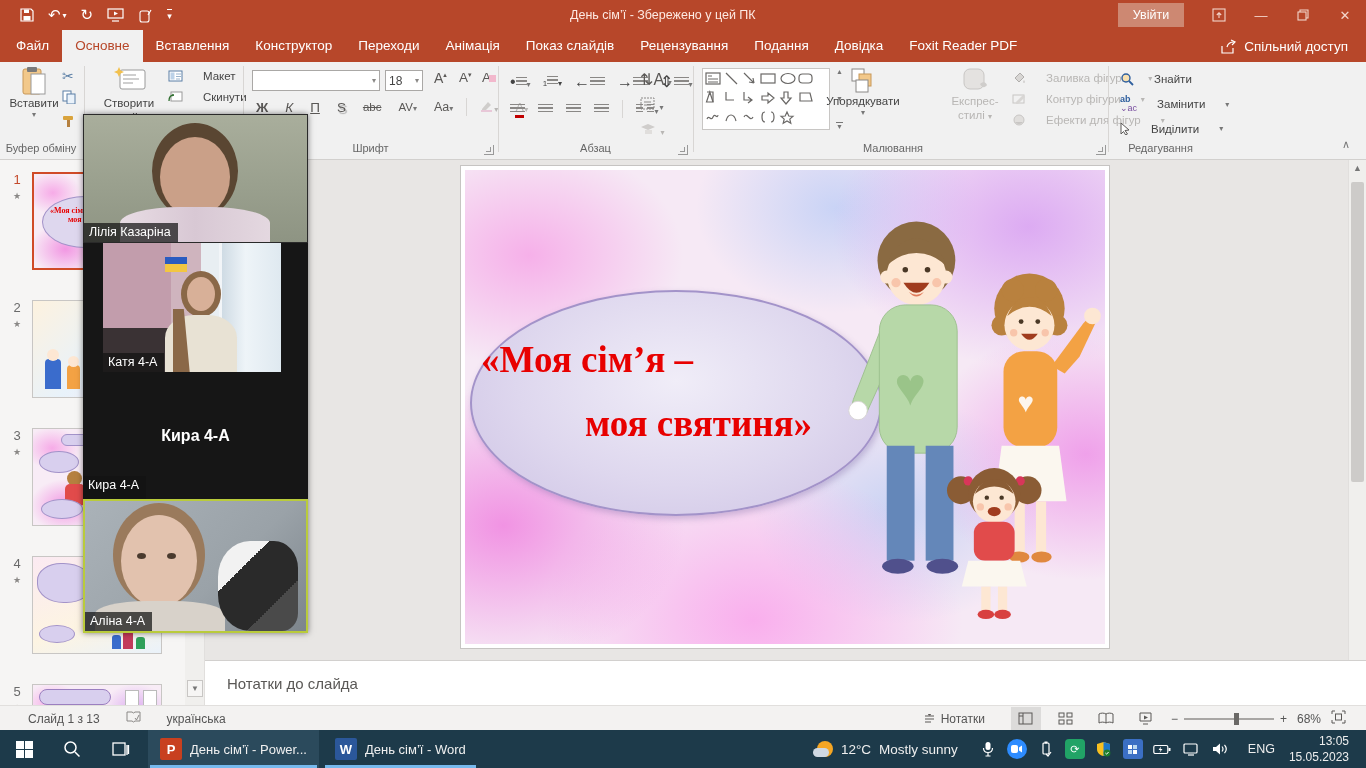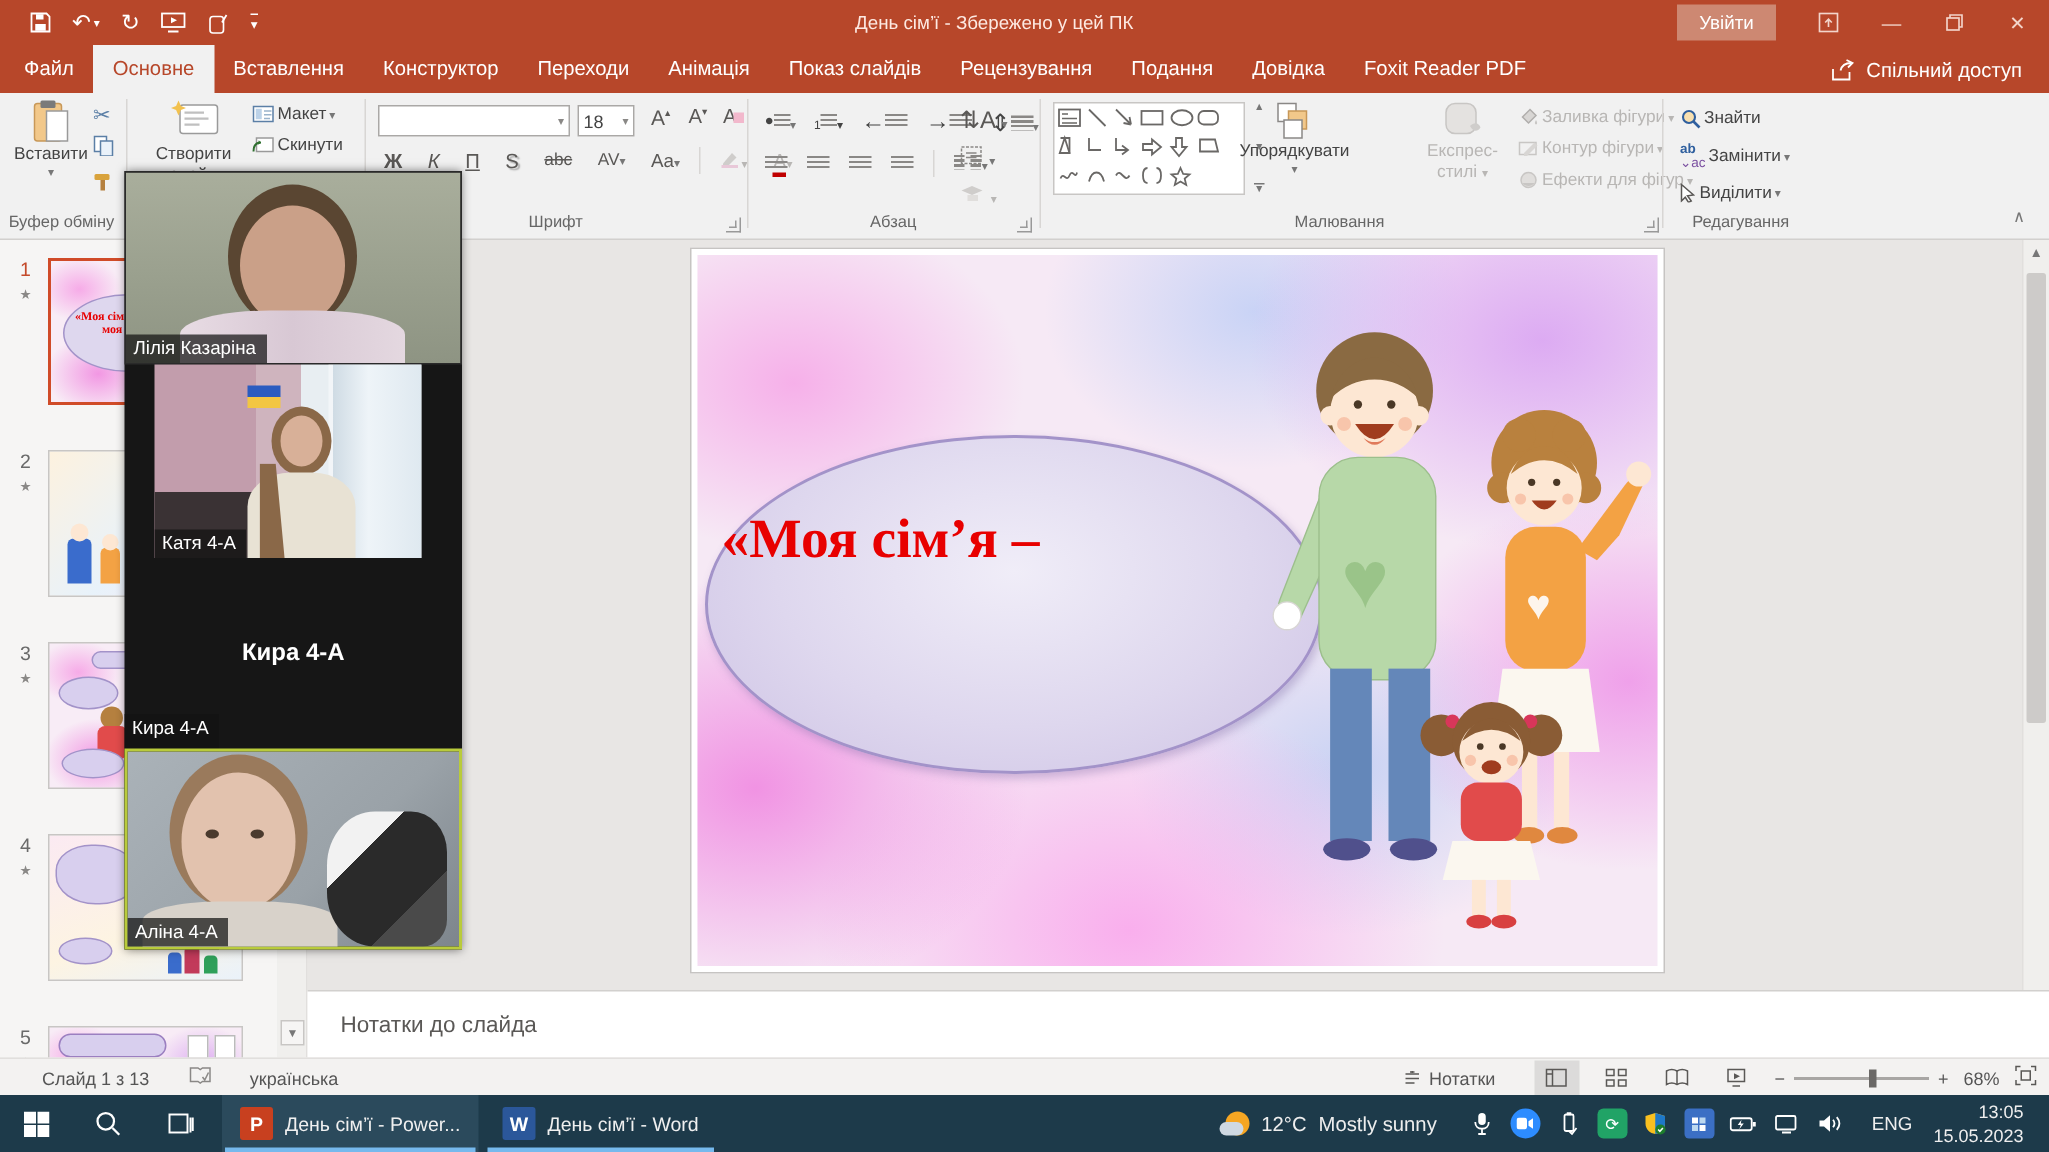--- a/index.html
+++ b/index.html
@@ -23,21 +23,21 @@
   .tab.selected { background:#f1f1f1; color:#b7472a; }
   #tellme { display:flex; align-items:center; gap:6px; color:#fff; font-size:13.5px; margin-left:14px; height:32px; cursor:pointer; white-space:nowrap; }
   #tab-right { margin-left:auto; display:flex; align-items:center; height:32px; }
   #share-btn { display:flex; align-items:center; gap:7px; color:#fff; font-size:13.5px; cursor:pointer; padding-right:18px; white-space:nowrap; }
 
   
   #ribbon { position:absolute; left:0; top:62px; width:1366px; height:98px; background:#f1f1f1; border-bottom:1px solid #d2d0ce; color:#444; }
   .rgroup-label { position:absolute; top:80px; font-size:11px; color:#666; text-align:center; }
   .rdiv { position:absolute; top:4px; height:86px; width:1px; background:#d8d6d4; }
   .bigbtn { position:absolute; top:4px; display:flex; flex-direction:column; align-items:center; font-size:11.5px; color:#444; cursor:pointer; text-align:center; line-height:1.25; }
-  .smallbtn { display:flex; align-items:center; gap:2px; font-size:11.5px; color:#444; cursor:pointer; white-space:nowrap; }
+  .smallbtn { display:flex; align-items:center; gap:20px; font-size:11.5px; color:#444; cursor:pointer; white-space:nowrap; }
   .disabled { color:#b8b6b4 !important; }
   .combo { background:#fff; border:1px solid #aaa8a6; height:21px; display:flex; align-items:center; font-size:12px; padding:0 3px; color:#444; }
   .combo .arr { margin-left:auto; color:#8a8886; font-size:8px; }
   .letterbtn { font-size:13.5px; color:#5a5856; padding:1px 4px; cursor:pointer; }
   .bars { display:inline-block; width:15px; height:10px; background:repeating-linear-gradient(to bottom,#8a8886 0 1.4px,transparent 1.4px 3.3px); }
   .dlaunch { position:absolute; top:83px; width:10px; height:10px; border-left:1px solid #999; border-top:1px solid #999; transform:rotate(180deg); cursor:pointer; }
   .dlaunch::after { content:""; position:absolute; left:2px; top:2px; width:4px; height:4px; border-left:1px solid #999; border-top:1px solid #999; }
 
   
   #thumbpanel { position:absolute; left:0; top:160px; width:185px; height:545px; background:#f6f5f4; }
@@ -79,21 +79,21 @@
   #editor-sb .sthumb { position:absolute; top:22px; left:2px; width:13px; height:300px; background:#cdcbc9; border-radius:2px; cursor:pointer; }
   #ribbon-collapse { position:absolute; left:1336px; top:138px; width:20px; height:18px; color:#777; font-size:11px; text-align:center; cursor:pointer; }
 
   
   #notesbar { position:absolute; left:205px; top:660px; width:1161px; height:45px; background:#ffffff; border-top:1px solid #d2d0ce; }
   #notes-ph { position:absolute; left:22px; top:14px; font-size:15px; color:#5a5856; cursor:text; }
 
   
   #statusbar { position:absolute; left:0; top:705px; width:1366px; height:25px; background:#f3f2f1; border-top:1px solid #e1dfdd; font-size:12px; color:#555; }
   #statusbar .left { position:absolute; left:28px; top:0; height:25px; display:flex; align-items:center; gap:26px; }
-  #statusbar .right { position:absolute; right:8px; top:0; height:25px; display:flex; align-items:center; gap:10px; }
+  #statusbar .right { position:absolute; right:20px; top:0; height:25px; display:flex; align-items:center; gap:10px; }
   .viewbtn { width:30px; height:23px; display:flex; align-items:center; justify-content:center; cursor:pointer; }
   .viewbtn.sel { background:#dcdbda; }
   #zoomslider { display:flex; align-items:center; gap:6px; cursor:pointer; }
   #zoomslider .track { width:90px; height:2px; background:#a8a6a4; position:relative; }
   #zoomslider .zthumb { position:absolute; left:50px; top:-5px; width:5px; height:12px; background:#6a6866; }
 
   
   #voverlay { position:absolute; left:83px; top:114px; width:225px; height:519px; background:#161616; box-shadow:0 0 6px rgba(0,0,0,.5); }
   .vtile { position:absolute; overflow:hidden; }
   .vlabel { position:absolute; left:0; bottom:0; background:rgba(18,18,18,.72); color:#fff; font-size:12.5px; padding:2px 7px 3px 5px; white-space:nowrap; }
@@ -467,20 +467,21 @@
 </aside>
 <div id="thumb-sb">
   <div class="sbtn">▼</div>
 </div>
 
 <div id="editor">
   <div id="slide">
     <div id="slide-bg">
       <div id="ellipse"></div>
       <div class="slide-title" style="left:16px; top:168px;">«Моя сім’я –</div>
+      <div class="slide-title" style="left:120px; top:232px;">моя святиня»</div>
       <svg id="family-svg" width="278" height="436" viewBox="0 0 300 470">
 
         <g>
           <path d="M54 120 L22 202 q-4 10 6 13 l8 2 L70 142 z" fill="#b7d8a8" stroke="#9cbf8c"></path>
           <circle cx="27" cy="214" r="10" fill="#fff" stroke="#d8d6d4"></circle>
           <circle cx="90" cy="52" r="42" fill="#8a6a42"></circle>
           <circle cx="58" cy="70" r="7" fill="#fde7d3"></circle>
             <circle cx="122" cy="70" r="7" fill="#fde7d3"></circle>
           <circle cx="90" cy="68" r="32" fill="#fde7d3"></circle>
           <path d="M58 58 Q66 30 90 28 Q114 30 122 58 Q108 44 90 44 Q72 44 58 58z" fill="#8a6a42"></path>

